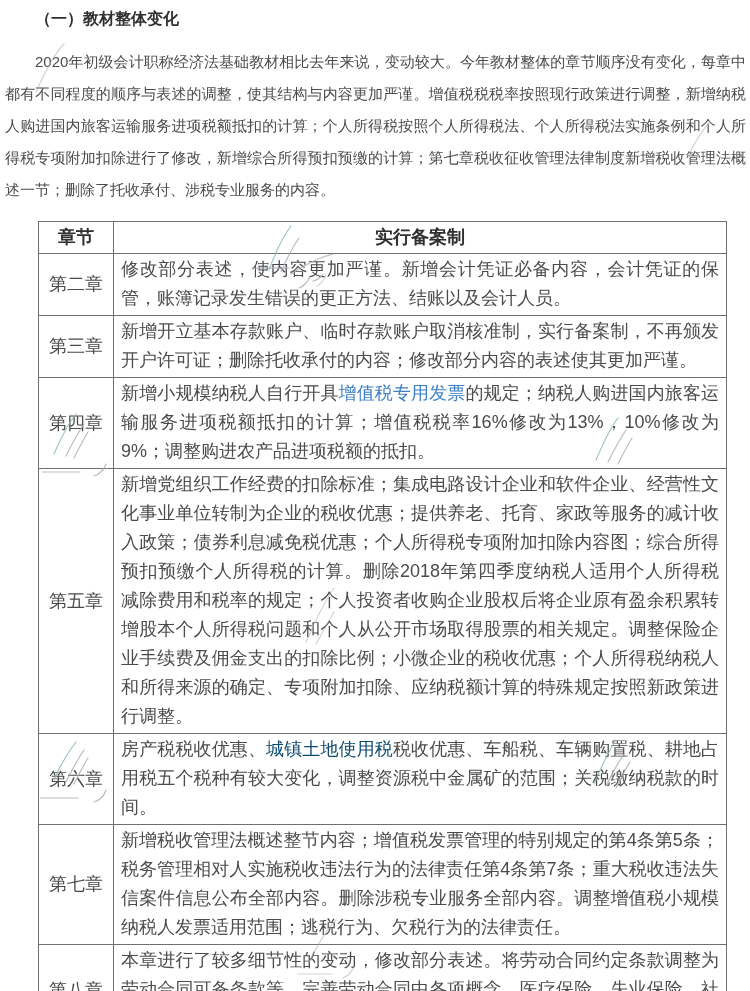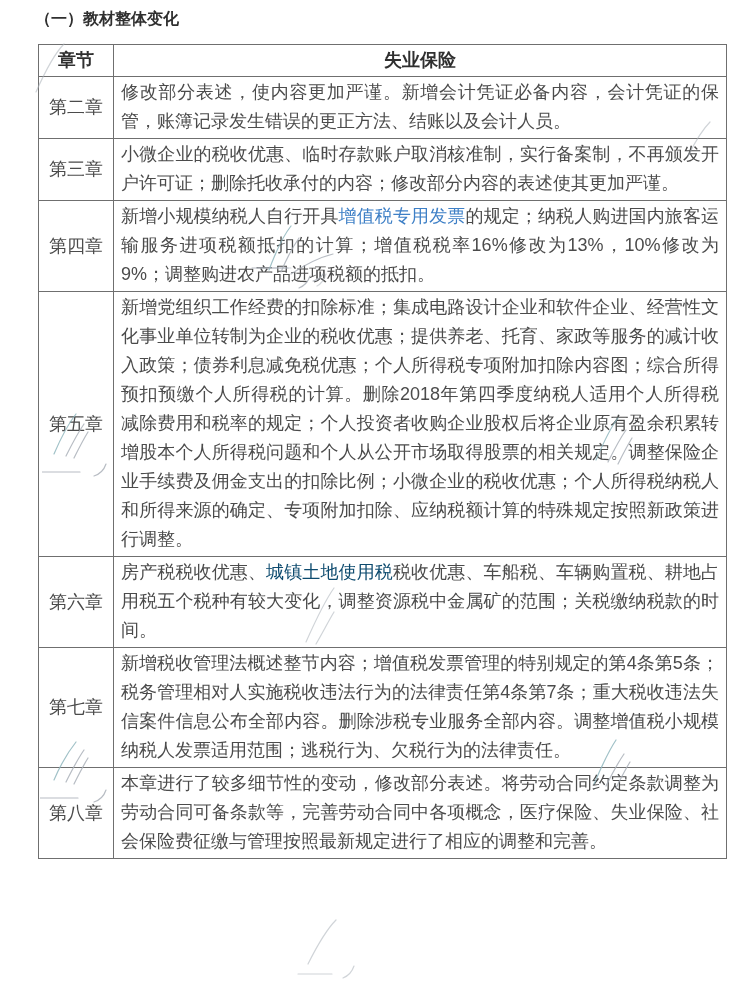--- a/index.html
+++ b/index.html
@@ -78,37 +78,38 @@
   svg.wm.light path { opacity: 0.55; }
   svg.wm path.teal { stroke: #8fb6bd; }
 </style>
 </head>
 <body>
 
 <div class="page">
 
   <h3 class="sec-title">（一）教材整体变化</h3>
 
+  <p class="intro">2020年初级会计职称经济法基础教材相比去年来说，变动较大。今年教材整体的章节顺序没有变化，每章中都有不同程度的顺序与表述的调整，使其结构与内容更加严谨。增值税税税率按照现行政策进行调整，新增纳税人购进国内旅客运输服务进项税额抵扣的计算；个人所得税按照个人所得税法、个人所得税法实施条例和个人所得税专项附加扣除进行了修改，新增综合所得预扣预缴的计算；第七章税收征收管理法律制度新增税收管理法概述一节；删除了托收承付、涉税专业服务的内容。</p>
 
 
   <table class="changes">
     <thead>
       <tr>
         <th class="col-chapter">章节</th>
-        <th class="col-changes">失业保险</th>
+        <th class="col-changes">实行备案制</th>
       </tr>
     </thead>
     <tbody id="table-body">
         <tr>
           <td class="chapter-cell">第二章</td>
           <td class="changes-cell"><span>修改部分表述，使内容更加严谨。新增会计凭证必备内容，会计凭证的保管，账簿记录发生错误的更正方法、结账以及会计人员。</span></td>
         </tr>
         <tr>
           <td class="chapter-cell">第三章</td>
-          <td class="changes-cell"><span>小微企业的税收优惠、临时存款账户取消核准制，实行备案制，不再颁发开户许可证；删除托收承付的内容；修改部分内容的表述使其更加严谨。</span></td>
+          <td class="changes-cell"><span>新增开立基本存款账户、临时存款账户取消核准制，实行备案制，不再颁发开户许可证；删除托收承付的内容；修改部分内容的表述使其更加严谨。</span></td>
         </tr>
         <tr>
           <td class="chapter-cell">第四章</td>
           <td class="changes-cell"><span>新增小规模纳税人自行开具</span><a class="inline-link" style="color: rgb(61, 127, 198);">增值税专用发票</a><span>的规定；纳税人购进国内旅客运输服务进项税额抵扣的计算；增值税税率16%修改为13%，10%修改为9%；调整购进农产品进项税额的抵扣。</span></td>
         </tr>
         <tr>
           <td class="chapter-cell">第五章</td>
           <td class="changes-cell"><span>新增党组织工作经费的扣除标准；集成电路设计企业和软件企业、经营性文化事业单位转制为企业的税收优惠；提供养老、托育、家政等服务的减计收入政策；债券利息减免税优惠；个人所得税专项附加扣除内容图；综合所得预扣预缴个人所得税的计算。删除2018年第四季度纳税人适用个人所得税减除费用和税率的规定；个人投资者收购企业股权后将企业原有盈余积累转增股本个人所得税问题和个人从公开市场取得股票的相关规定。调整保险企业手续费及佣金支出的扣除比例；小微企业的税收优惠；个人所得税纳税人和所得来源的确定、专项附加扣除、应纳税额计算的特殊规定按照新政策进行调整。</span></td>
         </tr>
         <tr>

